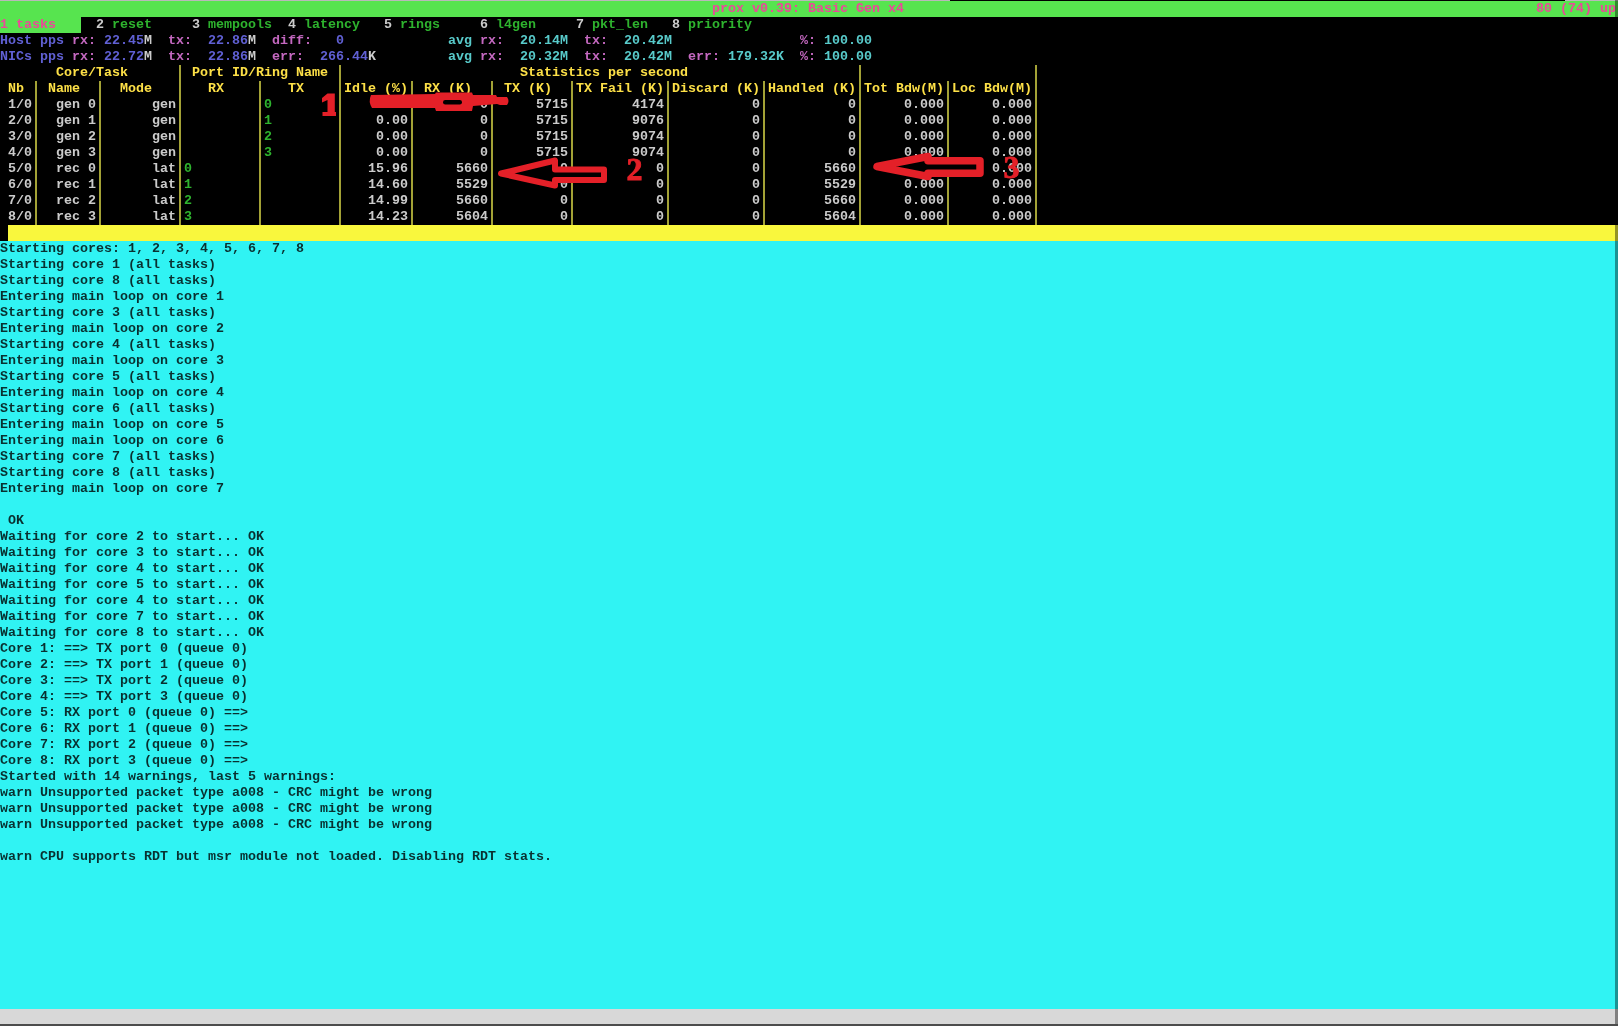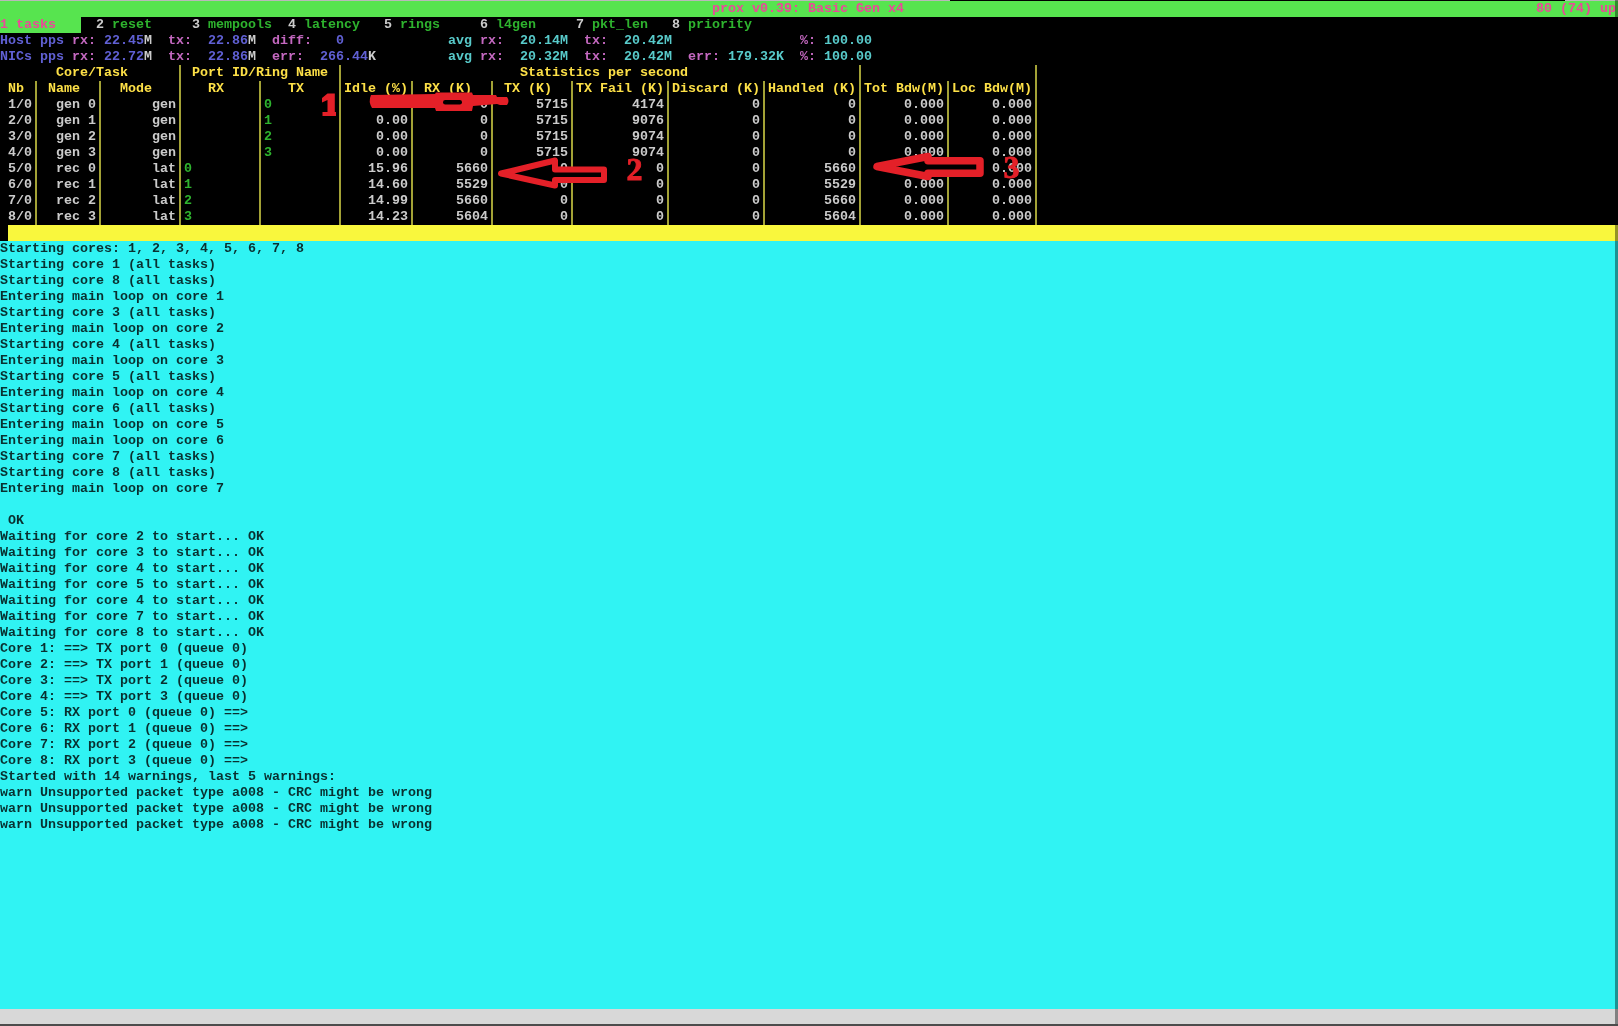--- a/index.html
+++ b/index.html
@@ -234,20 +234,21 @@
 <span class="t l" style="left:0px;top:673px">Core 3: ==&gt; TX port 2 (queue 0)</span>
 <span class="t l" style="left:0px;top:689px">Core 4: ==&gt; TX port 3 (queue 0)</span>
 <span class="t l" style="left:0px;top:705px">Core 5: RX port 0 (queue 0) ==&gt;</span>
 <span class="t l" style="left:0px;top:721px">Core 6: RX port 1 (queue 0) ==&gt;</span>
 <span class="t l" style="left:0px;top:737px">Core 7: RX port 2 (queue 0) ==&gt;</span>
 <span class="t l" style="left:0px;top:753px">Core 8: RX port 3 (queue 0) ==&gt;</span>
 <span class="t l" style="left:0px;top:769px">Started with 14 warnings, last 5 warnings:</span>
 <span class="t l" style="left:0px;top:785px">warn Unsupported packet type a008 - CRC might be wrong</span>
 <span class="t l" style="left:0px;top:801px">warn Unsupported packet type a008 - CRC might be wrong</span>
 <span class="t l" style="left:0px;top:817px">warn Unsupported packet type a008 - CRC might be wrong</span>
+<span class="t l" style="left:0px;top:849px">warn CPU supports RDT but msr module not loaded. Disabling RDT stats.</span>
 <div style="position:absolute;left:1615px;top:0;width:3px;height:1026px;background:rgba(0,0,0,0.40)"></div>
 <div style="position:absolute;left:0;top:1024px;width:1618px;height:2px;background:#4c4c4c"></div>
 <svg width="1618" height="1026" style="position:absolute;left:0;top:0">
 
   <path d="M371,95 L435,94 L436,92.5 L472,92.5 L473,95 L496,95 L497,97 L507,97
            Q510,101 507,105 L500,105 L497,104 L473,106 L472,111 L436,111 L435,108
            L372,108 Q368,101.5 371,95 Z" fill="#e42028"></path>
   <rect x="443" y="100" width="19" height="4.5" rx="2.2" fill="#000"></rect>
 
   <path d="M501,173.5 L555,160.5 L555,169.5 L604,169.5 L604,180 L555,180 L555,185.5 Z" fill="#000" stroke="#e42028" stroke-width="6" stroke-linejoin="round"></path>

